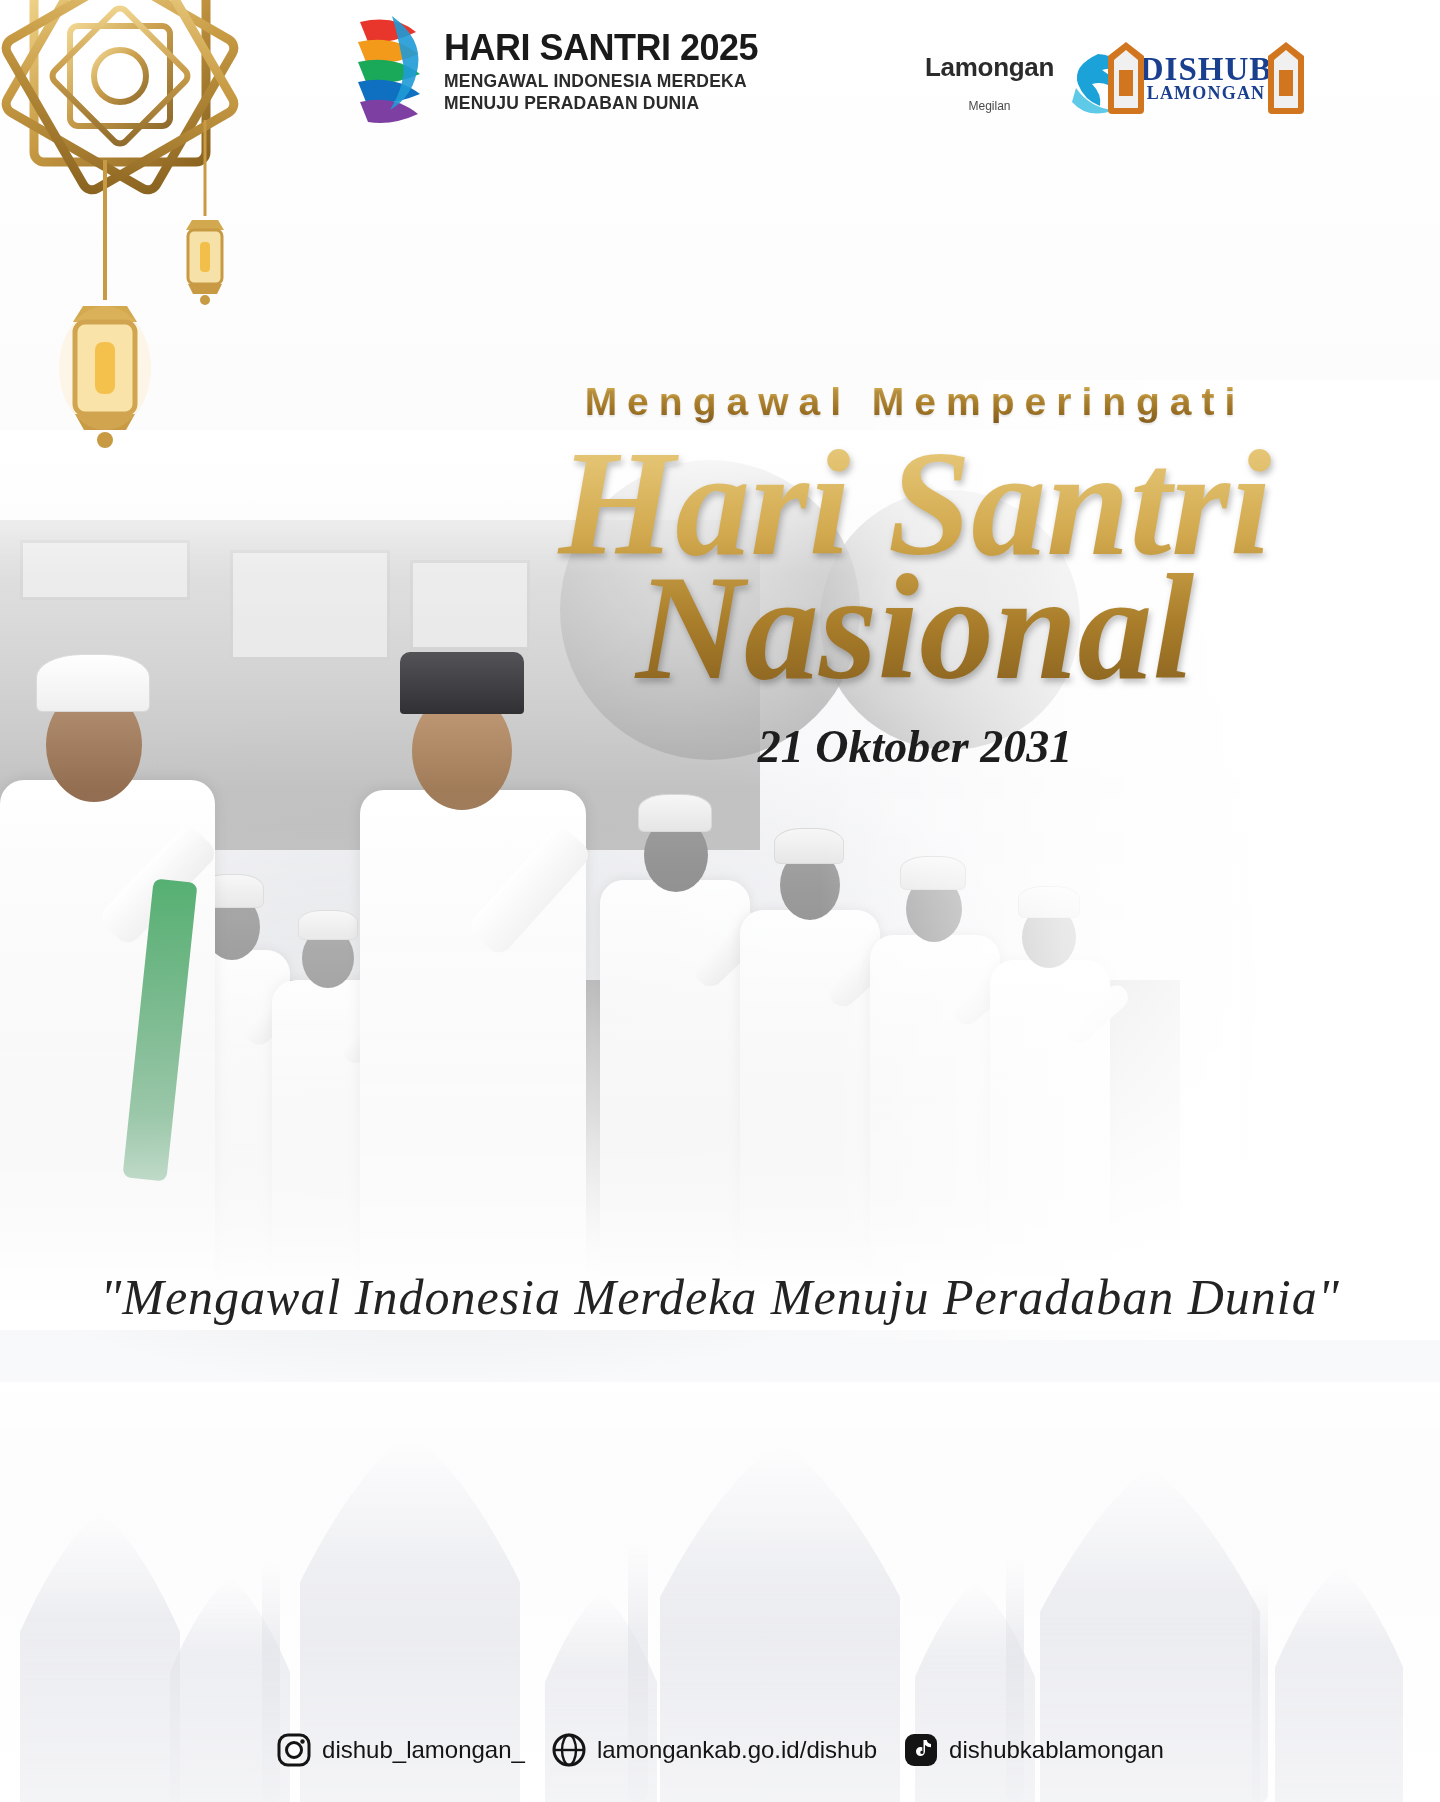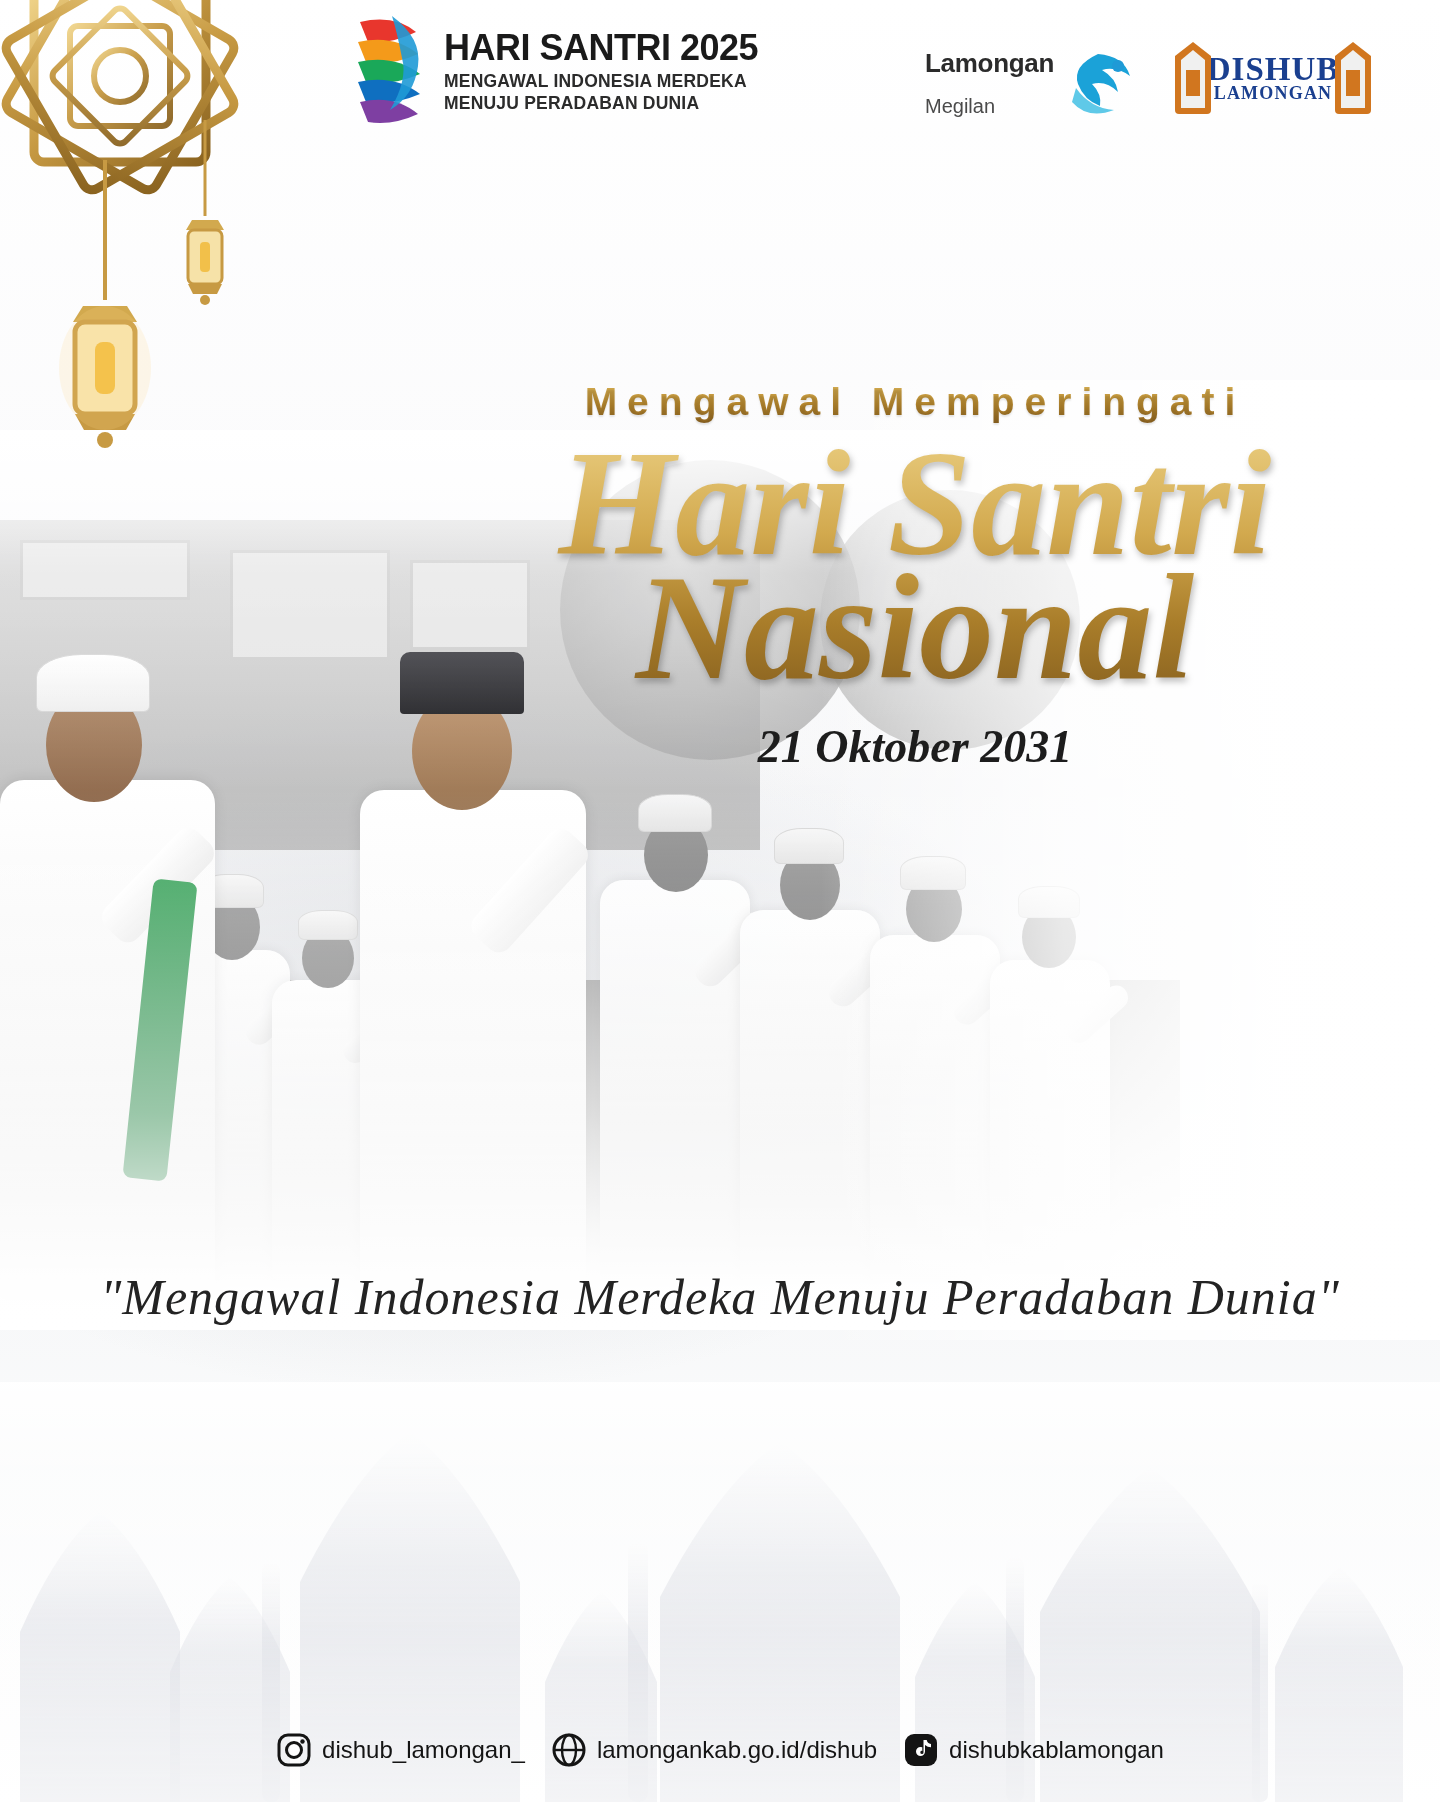--- a/index.html
+++ b/index.html
@@ -119,24 +119,24 @@
     font-weight: 700; font-size: 17.5px; color: #2b2b2b; letter-spacing: .2px;
     line-height: 1.25; margin-top: 4px;
   }
 
   .lamongan-logo {
     position: absolute; left: 925px; top: 48px;
     display: flex; align-items: center; gap: 6px;
   }
   .lm-words { text-align: left; line-height: 1; }
   .lm-words .lm-1 { font-size: 26px; font-weight: 700; color: #2b2b2b; letter-spacing: -.3px; }
-  .lm-words .lm-2 { font-size: 20px; font-weight: 500; color: #4a4a4a; margin-top: 20px; }
+  .lm-words .lm-2 { font-size: 12px; font-weight: 500; color: #4a4a4a; margin-top: 20px; text-align: center; }
 
   .dishub-logo {
-    position: absolute; left: 1168px; top: 30px;
+    position: absolute; left: 1101px; top: 30px;
     width: 210px; height: 96px;
     display: flex; align-items: center; justify-content: center;
   }
   .dh-text {
     text-align: center; line-height: .95;
   }
   .dh-1 {
     font-size: 33px; font-weight: 800; color: #1a3f8f; letter-spacing: 1px;
     font-family: "Liberation Serif", serif;
   }

